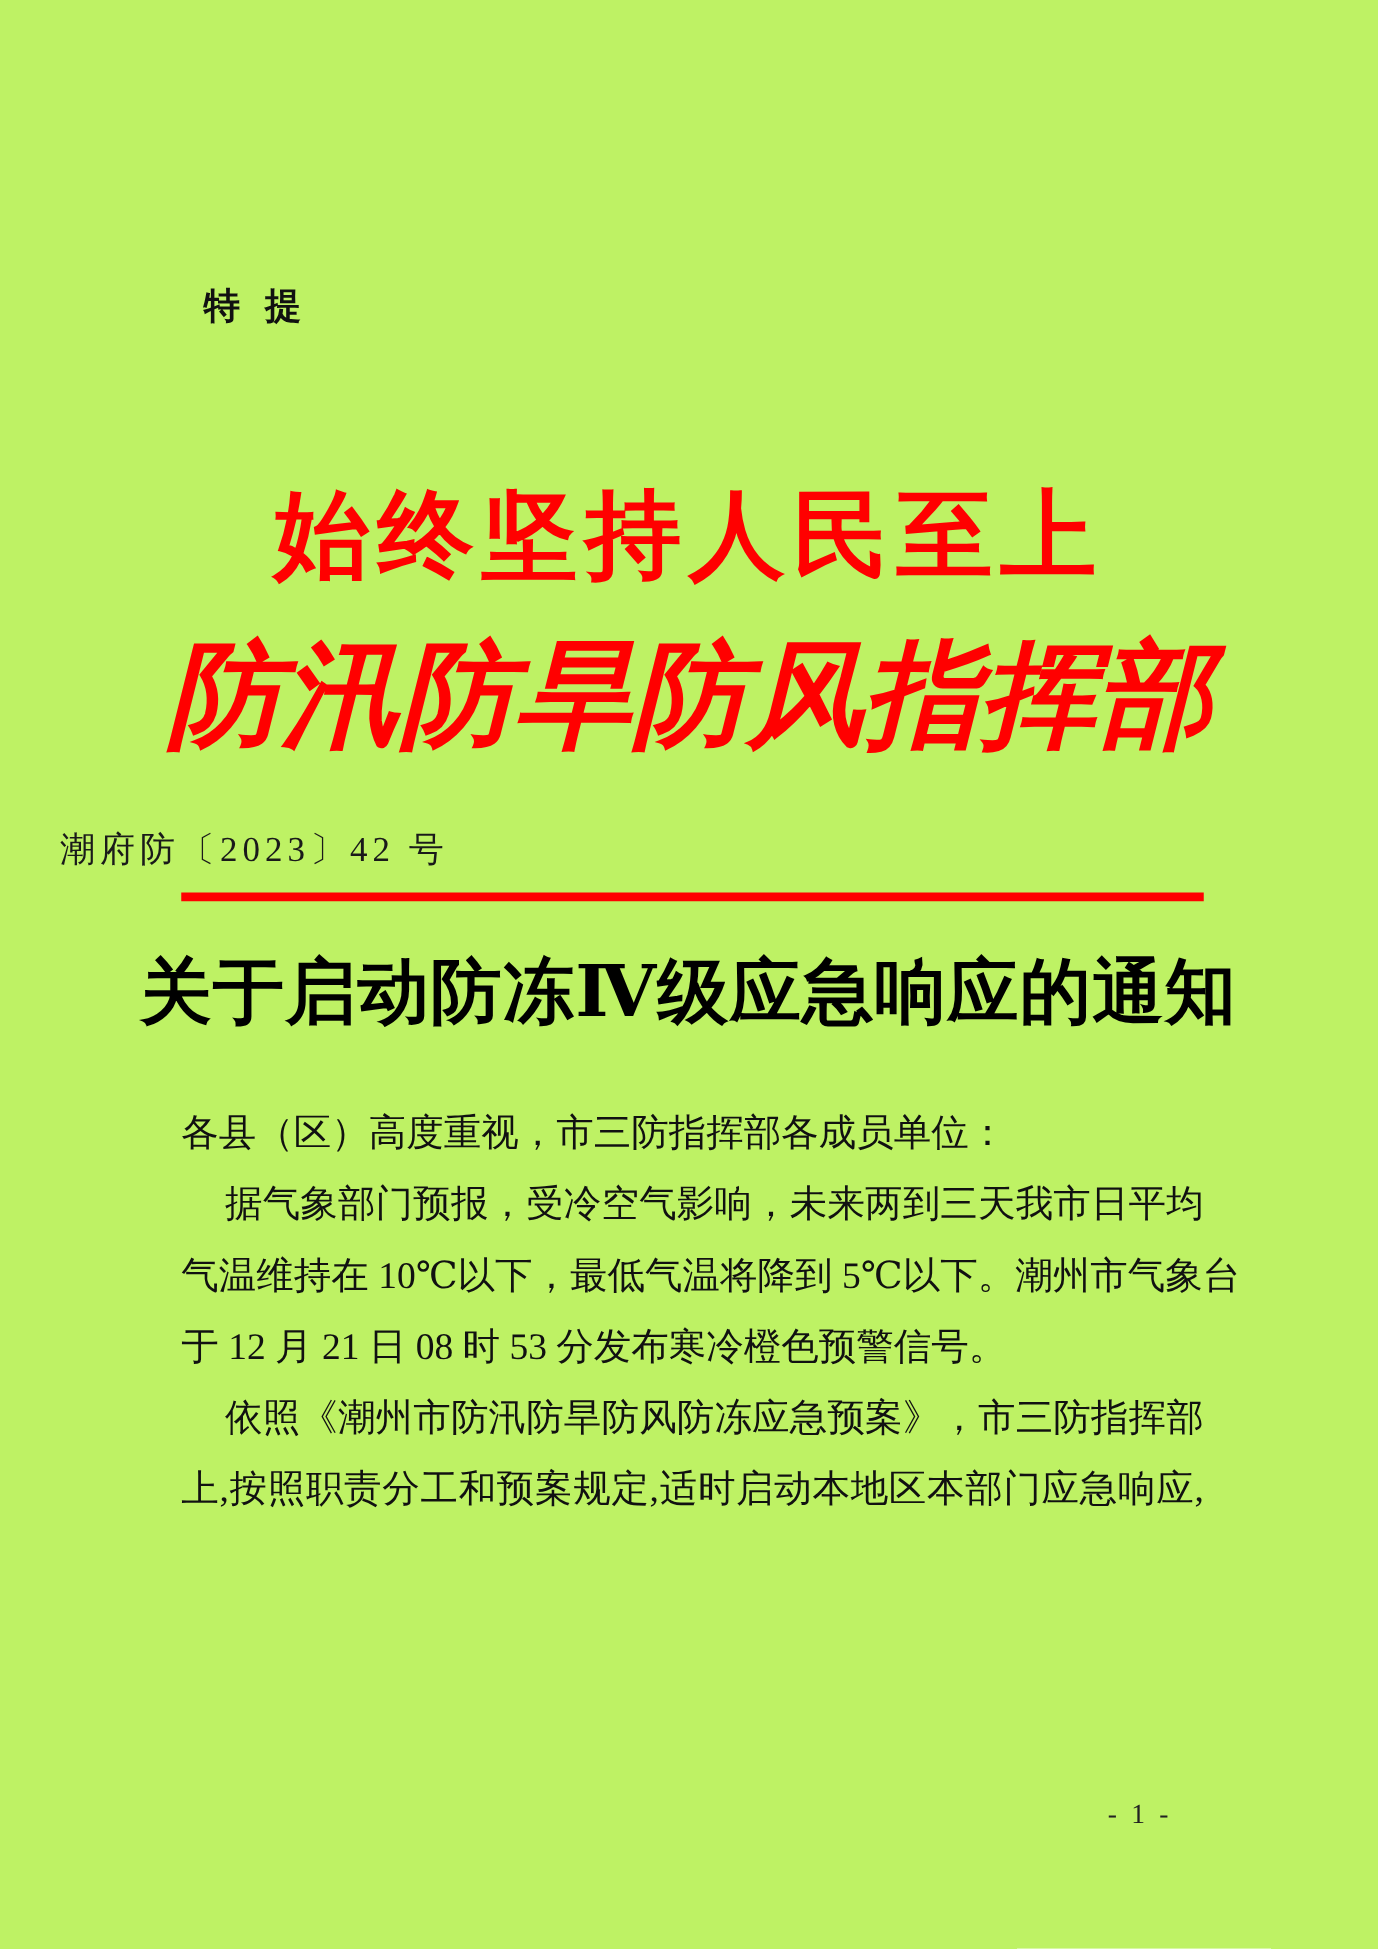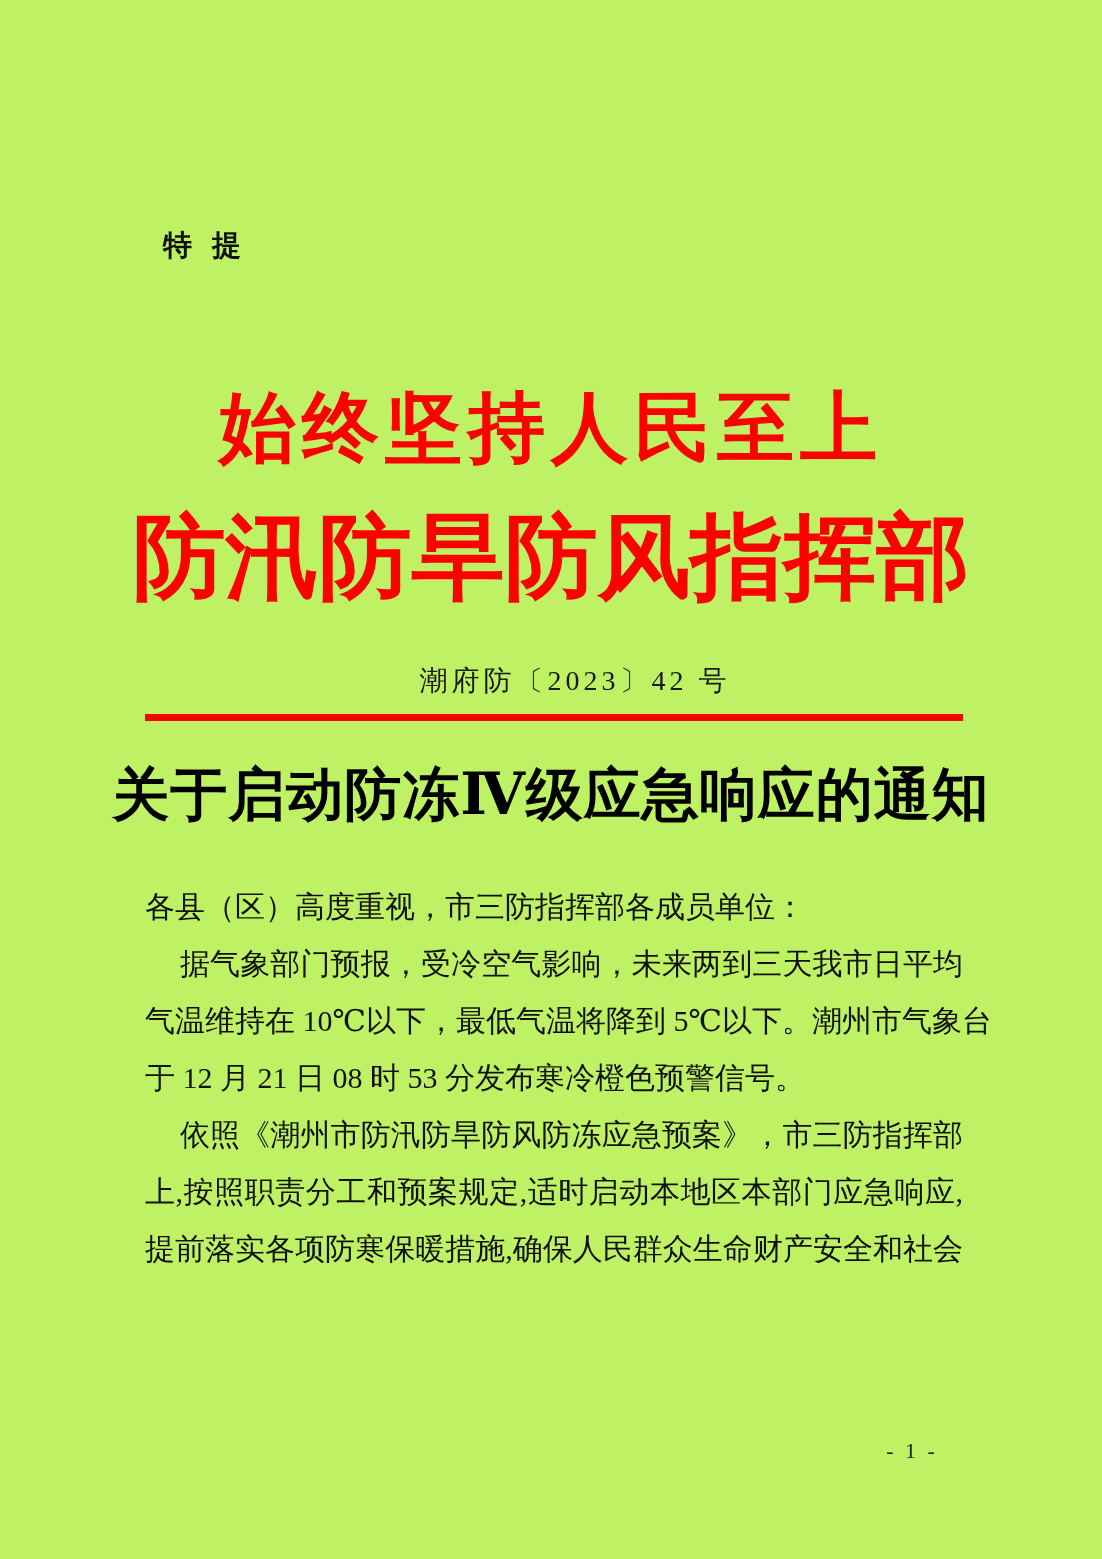--- a/index.html
+++ b/index.html
@@ -46,27 +46,27 @@
     position: absolute;
     left: 0; right: 0;
     top: 498px;
     text-align: center;
     color: #ff0000;
     font-weight: bold;
     font-size: 93px;
     line-height: 120px;
     letter-spacing: 0px;
     white-space: nowrap;
+    font-style: italic;
   }
   .doc-number {
     position: absolute;
     left: 0; right: 0;
     top: 656px;
     padding-left: 48px;
-    text-align: center;
     font-size: 28px;
     line-height: 50px;
     letter-spacing: 4px;
     color: #1a1a1a;
     white-space: nowrap;
   }
   .red-rule {
     position: absolute;
     left: 145px;
     top: 714px;
@@ -138,18 +138,17 @@
 
   <h1 class="notice-title">关于启动防冻Ⅳ级应急响应的通知</h1>
 
   <div class="notice-body">
       <div class="body-line">各县（区）高度重视，市三防指挥部各成员单位：</div>
       <div class="body-line ind jt">据气象部门预报，受冷空气影响，未来两到三天我市日平均</div>
       <div class="body-line jt">气温维持在 10℃以下，最低气温将降到 5℃以下。潮州市气象台</div>
       <div class="body-line">于 12 月 21 日 08 时 53 分发布寒冷橙色预警信号。</div>
       <div class="body-line ind jt">依照《潮州市防汛防旱防风防冻应急预案》，市三防指挥部</div>
       <div class="body-line jt">上,按照职责分工和预案规定,适时启动本地区本部门应急响应,</div>
-      <div class="body-line jt">提前落实各项防寒保暖措施,确保人民群众生命财产安全和社会</div>
     </div>
 
   <div class="page-footer">- 1 -</div>
 
 </div>
 
 </body></html>

